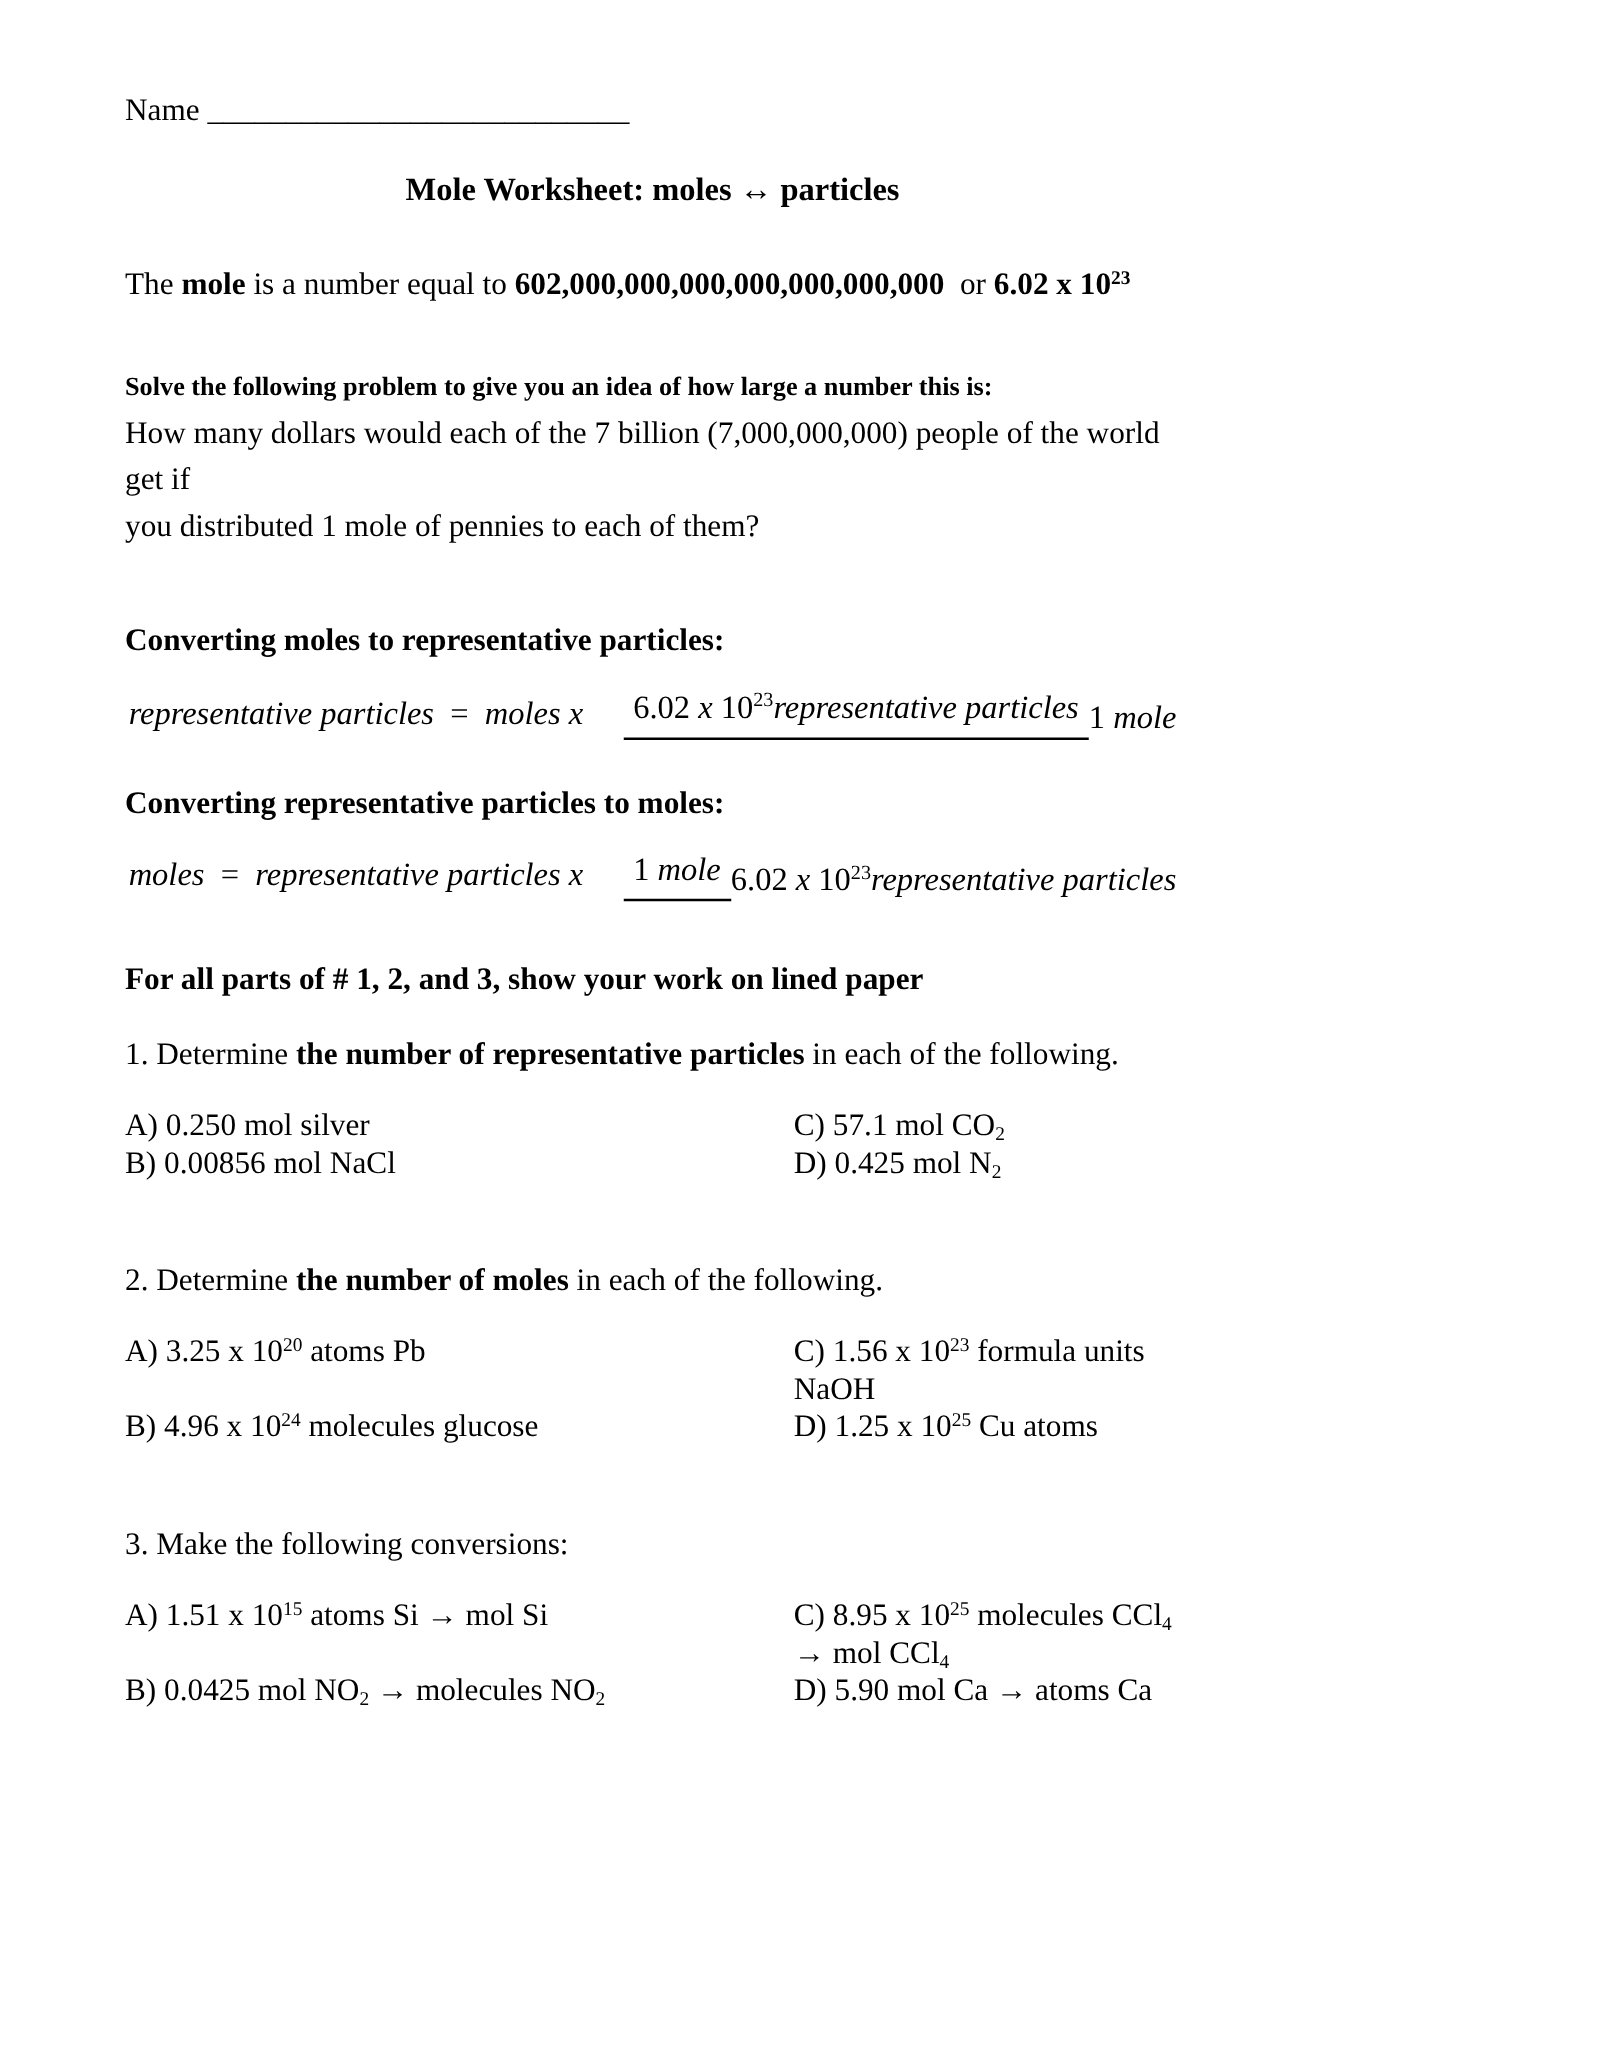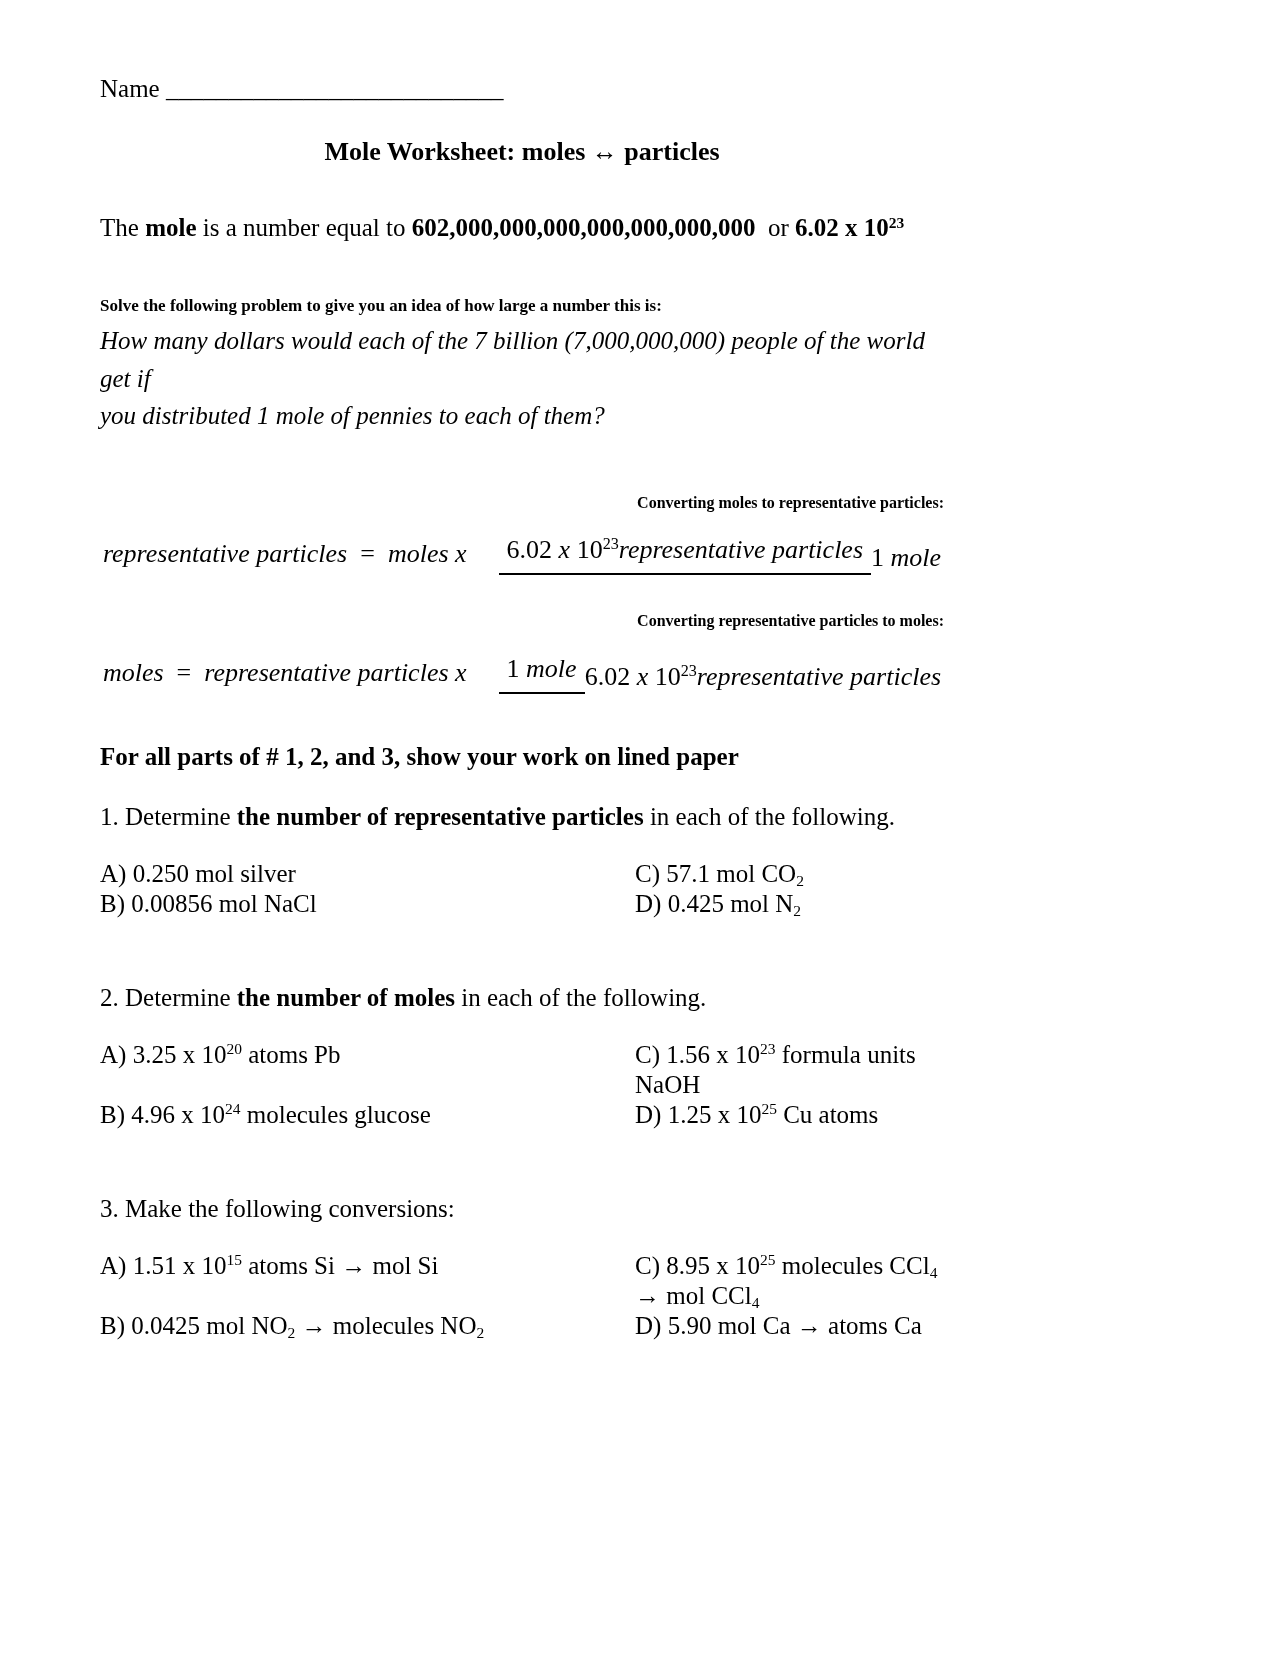--- a/index.html
+++ b/index.html
@@ -17,25 +17,25 @@
   }
   .name-row { font-size: 25px; line-height: 1.2; }
   .title {
     font-size: 26px; font-weight: bold; text-align: center;
     margin: 32px 0 0 0; line-height: 1.2;
   }
   .intro {
     font-size: 25px; margin: 46px 0 0 0; line-height: 1.2;
     white-space: pre-wrap;
   }
-  .bold-head { font-size: 17px; font-weight: bold; margin: 52px 0 0 0; line-height: 1.35; }
-  .body-text { font-size: 25px; margin: 4px 0 0 0; line-height: 1.5; font-style: italic; }
+  .bold-head { font-size: 21px; font-weight: bold; margin: 52px 0 0 0; line-height: 1.35; }
+  .body-text { font-size: 25px; margin: 4px 0 0 0; line-height: 1.5; }
   .body-line { display: block; }
   .center-head {
-    font-size: 16px; font-weight: bold; text-align: right;
+    font-size: 25px; font-weight: bold; text-align: left;
     margin: 58px 0 0 0; line-height: 1.2;
   }
   .center-head.second { margin-top: 36px; }
   .formula {
     display: flex; justify-content: center; align-items: center;
     gap: 32px; font-size: 26px; margin-top: 22px; line-height: 1.25;
   }
   .formula .lhs, .formula .num, .formula .den { white-space: pre; }
   .fraction { display: inline-flex; flex-direction: row; align-items: center; }
   .num { border-bottom: 2px solid #000; padding: 0 8px 7px 8px; }

